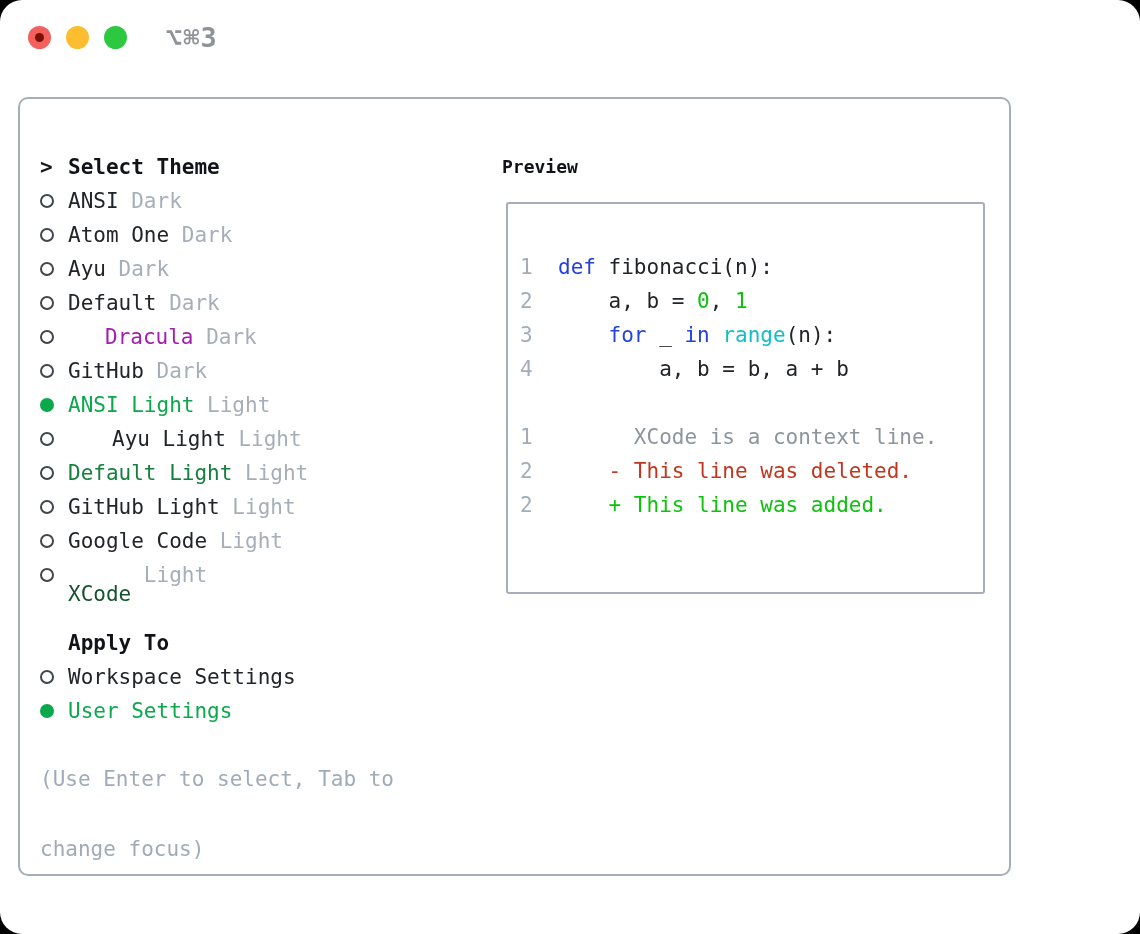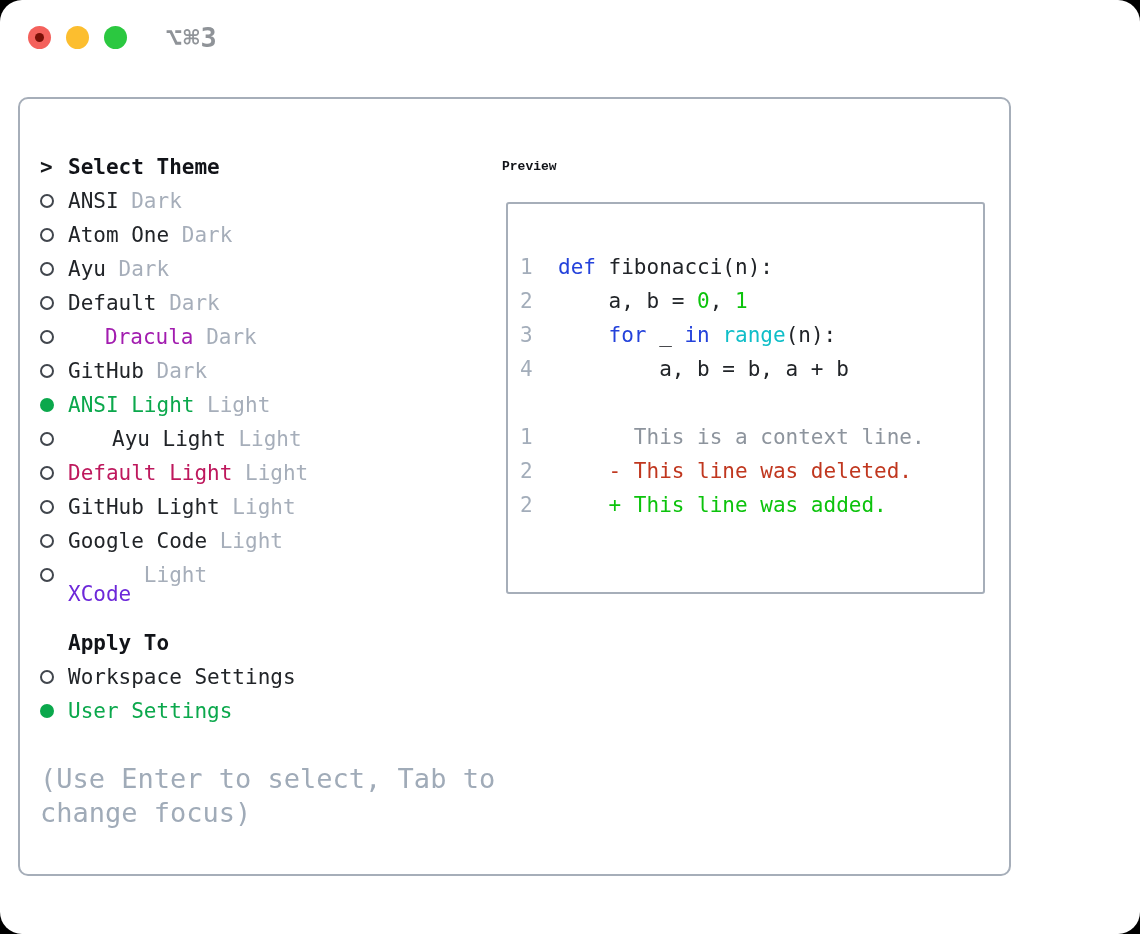--- a/index.html
+++ b/index.html
@@ -21,25 +21,25 @@
          border:2px solid #a6aeb9;border-radius:10px;box-sizing:border-box;background:#fff;}
 
   
   .left{position:absolute;left:20px;top:51px;}
   .lrow{height:34px;display:flex;align-items:center;font-size:21px;white-space:pre;}
   .mark{width:28px;flex:none;display:flex;align-items:center;font-weight:bold;color:#17191c;}
   .radio{width:14px;height:14px;border:2px solid #41464d;border-radius:50%;box-sizing:border-box;}
   .radio.on{background:#0ba84c;border-color:#0ba84c;}
   .hdr{font-weight:bold;color:#111318;}
   .blankrow{height:34px;}
-  .helprow{height:34px;line-height:34px;font-size:27px;white-space:pre;}
+  .helprow{height:34px;line-height:34px;font-size:21px;white-space:pre;}
 
   
   .preview-title{position:absolute;left:482px;top:51px;height:34px;line-height:34px;
-                 font-size:13px;font-weight:bold;color:#111318;font-family:Liberation Mono, monospace;}
+                 font-size:18px;font-weight:bold;color:#111318;}
   .preview-box{position:absolute;left:486px;top:103px;width:479px;height:392px;
                border:2px solid #a6aeb9;border-radius:3px;box-sizing:border-box;
                padding:12px 0 0 12px;background:#fff;overflow:hidden;}
   .crow{height:34px;line-height:34px;font-size:21px;white-space:pre;}
   .gut{display:inline-block;width:38px;}
 </style>
 </head>
 <body>
 
 <div class="card">
@@ -63,56 +63,56 @@
 
       <div id="theme-list">
           <div class="lrow"><span class="mark"><span class="radio"></span></span><span style="color: rgb(33, 36, 40);">ANSI</span><span style="color: rgb(166, 174, 186);"> Dark</span></div>
           <div class="lrow"><span class="mark"><span class="radio"></span></span><span style="color: rgb(33, 36, 40);">Atom One</span><span style="color: rgb(166, 174, 186);"> Dark</span></div>
           <div class="lrow"><span class="mark"><span class="radio"></span></span><span style="color: rgb(33, 36, 40);">Ayu</span><span style="color: rgb(166, 174, 186);"> Dark</span></div>
           <div class="lrow"><span class="mark"><span class="radio"></span></span><span style="color: rgb(33, 36, 40);">Default</span><span style="color: rgb(166, 174, 186);"> Dark</span></div>
           <div class="lrow"><span class="mark"><span class="radio"></span></span><span style="color: #a21caf; margin-left: 37px;">Dracula</span><span style="color: rgb(166, 174, 186);"> Dark</span></div>
           <div class="lrow"><span class="mark"><span class="radio"></span></span><span style="color: rgb(33, 36, 40);">GitHub</span><span style="color: rgb(166, 174, 186);"> Dark</span></div>
           <div class="lrow"><span class="mark"><span class="radio on"></span></span><span style="color: rgb(11, 168, 76);">ANSI Light</span><span style="color: rgb(166, 174, 186);"> Light</span></div>
           <div class="lrow"><span class="mark"><span class="radio"></span></span><span style="color: rgb(33, 36, 40); margin-left: 44px;">Ayu Light</span><span style="color: rgb(166, 174, 186);"> Light</span></div>
-          <div class="lrow"><span class="mark"><span class="radio"></span></span><span style="color: #be185d;">Default Light</span><span style="color: rgb(166, 174, 186);"> Light</span></div>
+          <div class="lrow"><span class="mark"><span class="radio"></span></span><span style="color: #15803d;">Default Light</span><span style="color: rgb(166, 174, 186);"> Light</span></div>
           <div class="lrow"><span class="mark"><span class="radio"></span></span><span style="color: rgb(33, 36, 40); text-align: right;">GitHub Light</span><span style="color: rgb(166, 174, 186);"> Light</span></div>
           <div class="lrow"><span class="mark"><span class="radio"></span></span><span style="color: rgb(33, 36, 40);">Google Code</span><span style="color: rgb(166, 174, 186);"> Light</span></div>
-          <div class="lrow"><span class="mark"><span class="radio"></span></span><span style="color: #6d28d9; margin-top: 38px;">XCode</span><span style="color: rgb(166, 174, 186);"> Light</span></div>
+          <div class="lrow"><span class="mark"><span class="radio"></span></span><span style="color: #14532d; margin-top: 38px;">XCode</span><span style="color: rgb(166, 174, 186);"> Light</span></div>
         </div>
 
       <div class="blankrow"></div>
 
       <div class="lrow">
         <span class="mark"></span>
         <span class="hdr">Apply To</span>
       </div>
 
       <div id="apply-list">
           <div class="lrow"><span class="mark"><span class="radio"></span></span><span style="color: rgb(33, 36, 40);">Workspace Settings</span></div>
           <div class="lrow"><span class="mark"><span class="radio on"></span></span><span style="color: rgb(11, 168, 76);">User Settings</span></div>
         </div>
 
       <div class="blankrow"></div>
 
       <div class="helprow" style="color: rgb(160, 171, 184);">(Use Enter to select, Tab to</div>
-      <div class="helprow" style="color: rgb(160, 171, 184);">change focus)</div>
+      <div class="helprow" style="color: rgb(160, 171, 184); margin-top: 36px;">change focus)</div>
     </div>
 
     <div class="preview-title">Preview</div>
 
     <div class="preview-box">
       <div class="crow"></div>
       <div id="code-block">
           <div class="crow"><span class="gut" style="color: rgb(163, 173, 186);">1</span><span style="color: rgb(36, 66, 219);">def</span><span style="color: rgb(33, 36, 40);"> fibonacci(n):</span></div>
           <div class="crow"><span class="gut" style="color: rgb(163, 173, 186);">2</span><span style="color: rgb(33, 36, 40);">    a, b = </span><span style="color: rgb(12, 195, 12);">0</span><span style="color: rgb(33, 36, 40);">, </span><span style="color: rgb(12, 195, 12);">1</span></div>
           <div class="crow"><span class="gut" style="color: rgb(163, 173, 186);">3</span><span style="color: rgb(33, 36, 40);">    </span><span style="color: rgb(36, 66, 219);">for</span><span style="color: rgb(33, 36, 40);"> _ </span><span style="color: rgb(36, 66, 219);">in</span><span style="color: rgb(33, 36, 40);"> </span><span style="color: rgb(15, 190, 200);">range</span><span style="color: rgb(33, 36, 40);">(n):</span></div>
           <div class="crow"><span class="gut" style="color: rgb(163, 173, 186);">4</span><span style="color: rgb(33, 36, 40);">        a, b = b, a + b</span></div>
         </div>
       <div class="crow"></div>
       <div id="diff-block">
-          <div class="crow"><span class="gut" style="color: rgb(163, 173, 186);">1</span><span style="color: rgb(141, 148, 157);">      This is a context line.</span></div>
+          <div class="crow"><span class="gut" style="color: rgb(163, 173, 186);">1</span><span style="color: rgb(141, 148, 157);">      XCode is a context line.</span></div>
           <div class="crow"><span class="gut" style="color: rgb(163, 173, 186);">2</span><span style="color: rgb(33, 36, 40);">    </span><span style="color: rgb(192, 55, 31); text-align: right;">- This line was deleted.</span></div>
           <div class="crow"><span class="gut" style="color: rgb(163, 173, 186);">2</span><span style="color: rgb(33, 36, 40);">    </span><span style="color: rgb(12, 195, 12);">+ This line was added.</span></div>
         </div>
     </div>
 
   </div>
 </div>
 
 </body></html>

